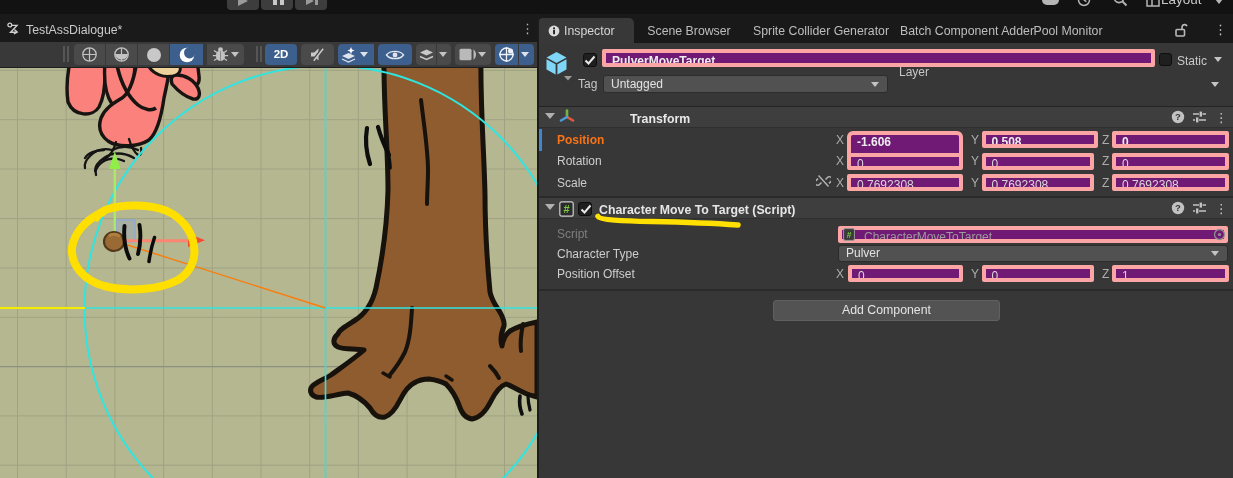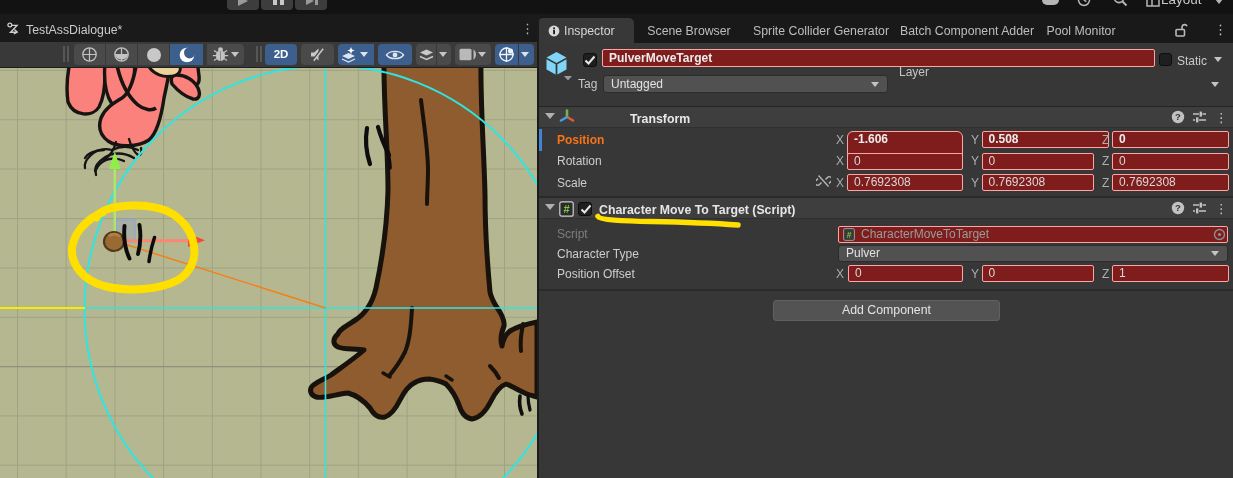--- a/index.html
+++ b/index.html
@@ -1,20 +1,20 @@
 <!DOCTYPE html>
 <html><head>
 <meta charset="utf-8">
 <style>
 * { margin:0; padding:0; box-sizing:border-box; }
 html,body { width:1233px; height:478px; overflow:hidden; background:#373737; }
 #app { position:relative; width:1233px; height:478px; font-family:"Liberation Sans", sans-serif; overflow:hidden; }
 .abs { position:absolute; }
 .lbl { position:absolute; font-size:12px; color:#cdcdcd; line-height:1; white-space:nowrap; }
-.field { position:absolute; background:#7f1d1d; border:1px solid #fca5a5; border-radius:2px; color:#d8d8d8; font-size:12px; line-height:15px; padding-left:6px; white-space:nowrap; overflow:hidden; }
+.field { position:absolute; background:#701a75; border:4px solid #fca5a5; border-radius:2px; color:#d8d8d8; font-size:12px; line-height:15px; padding-left:6px; white-space:nowrap; overflow:hidden; }
 .drop { position:absolute; background:#515151; border:1px solid #2c2c2c; border-radius:3px; color:#e2e2e2; font-size:12px; line-height:16px; padding-left:7px; white-space:nowrap; overflow:hidden; }
 .darr { position:absolute; width:0; height:0; border-left:4.5px solid transparent; border-right:4.5px solid transparent; border-top:5px solid #c4c4c4; }
 .chk { position:absolute; width:14px; height:14px; background:#1f1f1f; border:1px solid #0e0e0e; border-radius:3px; }
 .axl { position:absolute; font-size:12px; color:#acacac; line-height:1; }
 </style>
 </head>
 <body>
 <div id="app">
 
 <div class="abs" id="topbar" style="left:0;top:0;width:1233px;height:14px;background:#121212;overflow:hidden;">
@@ -248,21 +248,21 @@
   <svg class="abs" style="left:11px;top:11px;" width="12" height="12" viewBox="0 0 12 12">
         <circle cx="6" cy="6" r="5.4" fill="#dadada"></circle>
         <rect x="5.1" y="4.8" width="1.9" height="4.4" fill="#222"></rect>
         <rect x="5.1" y="2.4" width="1.9" height="1.7" fill="#222"></rect>
       </svg>
   <div class="abs" style="left:27px;top:10px;font-size:12.3px;color:#d6d6d6;">Inspector</div>
   <div class="abs" style="left:0;top:10px;width:696px;font-size:12.3px;color:#bdbdbd;">
     <span style="position:absolute;left:152px;transform:translateX(-50%);white-space:nowrap;">Scene Browser</span>
     <span style="position:absolute;left:284px;transform:translateX(-50%);white-space:nowrap;">Sprite Collider Generator</span>
     <span style="position:absolute;left:430px;transform:translateX(-50%);white-space:nowrap;">Batch Component Adder</span>
-    <span style="position:absolute;left:544px;transform:translateX(-50%);white-space:nowrap;">Pool Monitor</span>
+    <span style="position:absolute;left:531px;transform:translateX(-50%);white-space:nowrap;">Pool Monitor</span>
   </div>
   <svg class="abs" style="left:637px;top:8px;" width="14" height="16" viewBox="0 0 14 16">
         <rect x="2" y="7.5" width="8.5" height="6.5" rx="1" fill="none" stroke="#b9b9b9" stroke-width="1.6"></rect>
         <path d="M8 7 V4.8 A2.6 2.6 0 0 1 13 4.3" fill="none" stroke="#b9b9b9" stroke-width="1.6"></path>
       </svg>
   <div class="abs" style="left:677px;top:8px;font-size:13px;color:#c9c9c9;">⋮</div>
 
   <svg class="abs" style="left:8px;top:37px;" width="28" height="30" viewBox="0 0 28 30">
     <polygon points="11.5,1 21.5,6.5 11.5,12 1.5,6.5" fill="#7fd6f7"></polygon>
     <polygon points="1.5,8.3 10.6,13.3 10.6,23.5 1.5,18.5" fill="#7fd6f7"></polygon>
@@ -302,21 +302,21 @@
         <rect x="3" y="6.4" width="2.4" height="5" fill="#c2c2c2"></rect>
       </svg>
   <div class="abs" style="left:678px;top:96px;font-size:12.5px;color:#c9c9c9;">⋮</div>
 
   <div class="abs" style="left:2px;top:115px;width:3px;height:22px;background:#4284d4;"></div>
 
   <div class="abs lbl" style="left:20px;top:120px;font-weight:bold;color:#f97316;">Position</div>
   <div class="axl" style="left:299px;top:120px;">X</div>
   <div class="field" style="left:310px;top:117px;width:116px;height:33px;font-weight:bold;color:#eee;border-radius:6px;">-1.606</div>
   <div class="axl" style="left:434px;top:120px;">Y</div>
-  <div class="field" style="left:444.5px;top:117px;width:127px;height:17px;font-weight:bold;color:#eee;">0.508</div>
+  <div class="field" style="left:444.5px;top:117px;width:116px;height:17px;font-weight:bold;color:#eee;">0.508</div>
   <div class="axl" style="left:565px;top:120px;">Z</div>
   <div class="field" style="left:575px;top:117px;width:117px;height:17px;font-weight:bold;color:#eee;">0</div>
 
   <div class="abs lbl" style="left:20px;top:141px;">Rotation</div>
   <div class="axl" style="left:299px;top:141px;">X</div>
   <div class="field" style="left:310px;top:138.5px;width:116px;height:17px;">0</div>
   <div class="axl" style="left:434px;top:141px;">Y</div>
   <div class="field" style="left:444.5px;top:138.5px;width:112px;height:17px;">0</div>
   <div class="axl" style="left:565px;top:141px;">Z</div>
   <div class="field" style="left:575px;top:138.5px;width:117px;height:17px;">0</div>

